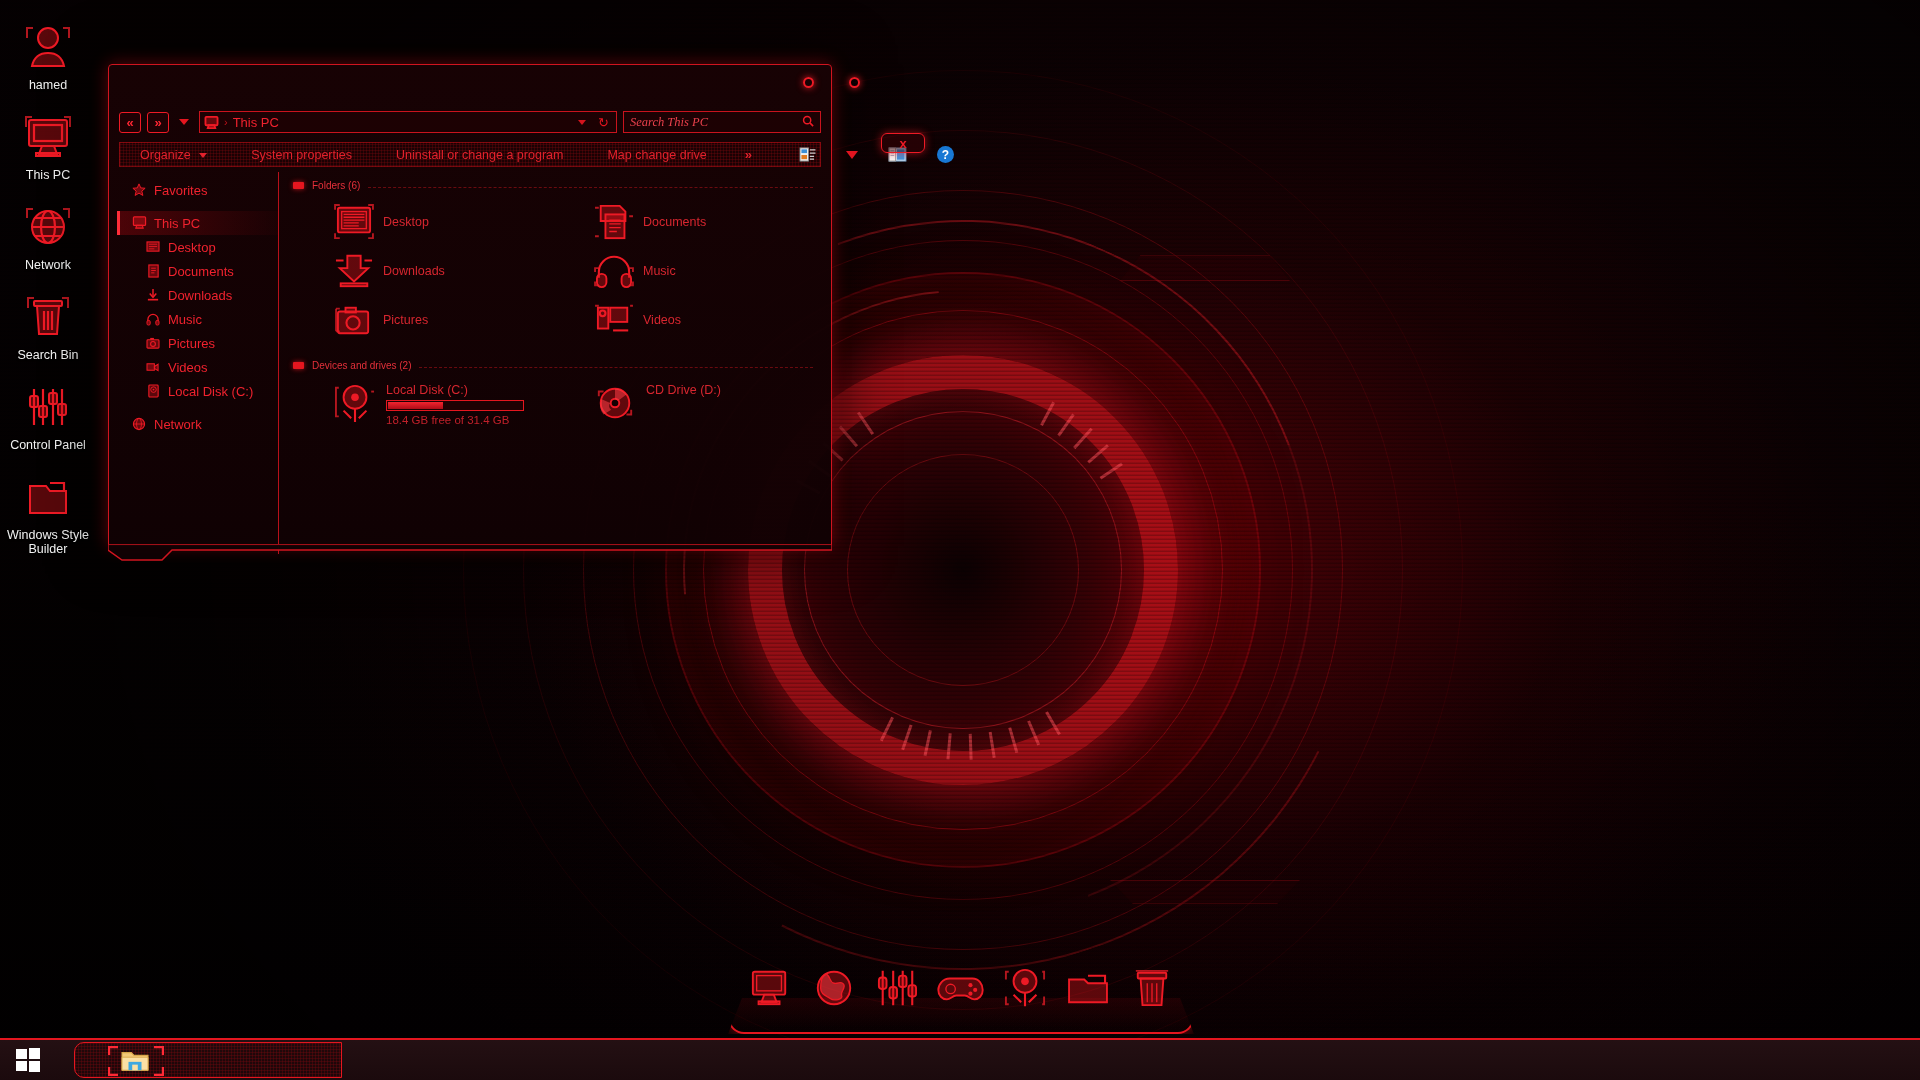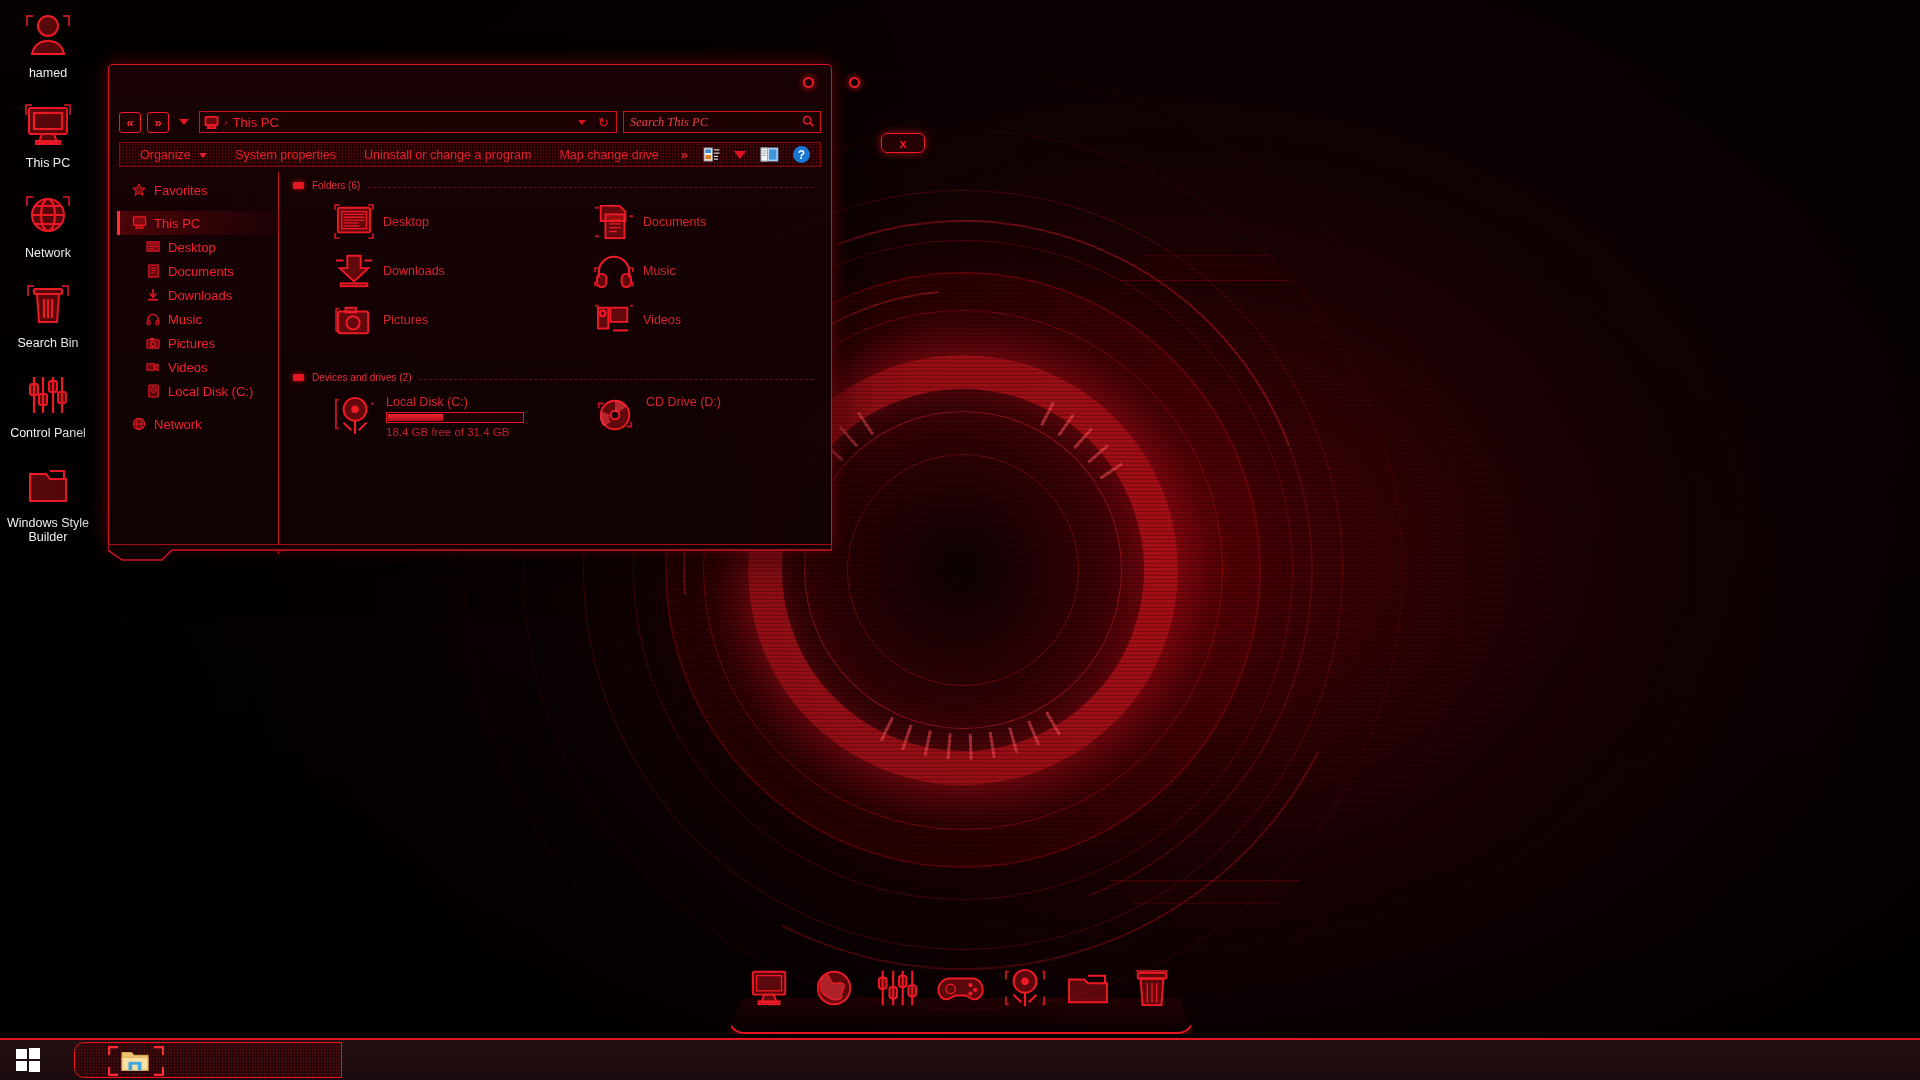--- a/index.html
+++ b/index.html
@@ -76,21 +76,21 @@
          clip-path: polygon(0 0,100% 0,88% 100%,12% 100%); }
   .scanline-overlay {
     position: absolute; inset: 0;
     background: repeating-linear-gradient(0deg, rgba(0,0,0,0.22) 0px, rgba(0,0,0,0.22) 1px, rgba(0,0,0,0) 2px, rgba(0,0,0,0) 4px);
     pointer-events: none;
   }
   .vign { position:absolute; inset:0;
     background: radial-gradient(ellipse 1100px 820px at 60% 52%, rgba(0,0,0,0) 40%, rgba(0,0,0,0.55) 100%); }
 
   
-  #desktop-icons { position: absolute; left: 0; top: 8px; width: 96px; }
+  #desktop-icons { position: absolute; left: 0; top: 20px; width: 96px; }
   .desk-icon {
     width: 96px;
     margin-bottom: 18px;
     text-align: center;
     cursor: default;
   }
   .desk-icon .glyph {
     height: 54px; display: flex; align-items: center; justify-content: center;
     margin-bottom: 4px;
   }
@@ -188,21 +188,21 @@
   .mag { color:#ee1a25; font-size:12px; }
 
   
   #cmdbar {
     height: 25px; margin: 5px 10px 0 10px;
     background:
       repeating-linear-gradient(0deg, rgba(130,8,14,0.30) 0 1px, rgba(0,0,0,0) 1px 3px),
       repeating-linear-gradient(90deg, rgba(130,8,14,0.30) 0 1px, rgba(0,0,0,0) 1px 3px),
       rgba(30,1,3,0.6);
     border: 1px solid rgba(190,14,22,0.55);
-    display: flex; align-items: center; gap: 0;
+    display: flex; align-items: center; gap: 16px;
     padding: 0 6px;
   }
   .cmd-item {
     color: #e3212c; font-size: 12.5px; padding: 0 14px;
     cursor: pointer; white-space: nowrap;
   }
   .cmd-caret {
     display:inline-block; width:0;height:0;margin-left:5px;
     border-left:4px solid transparent;border-right:4px solid transparent;
     border-top:5px solid #e3212c; vertical-align: middle;
@@ -733,21 +733,21 @@
               <rect class="stf" x="17" y="6" width="18" height="15"></rect>
               <circle class="st" cx="9" cy="12" r="3"></circle>
               <path class="st" d="M20 30h16" stroke-width="1.6"></path>
               <path class="bracket" d="M1 4h4M38 4h3" stroke-width="1.3"></path>
             </svg>
           </div>
           <div class="tlabel">Videos</div>
         </div>
       </div>
 
-      <div class="group-head" style="margin-top:28px;">
+      <div class="group-head" style="margin-top:16px;">
         <div class="grp-collapse"></div>
         <div class="grp-title">Devices and drives (2)</div>
         <div class="grp-rule"></div>
       </div>
 
       <div class="tiles">
 
         <div class="drive-tile">
           <div class="dicon">
             <svg width="40" height="42" viewBox="0 0 42 44">

